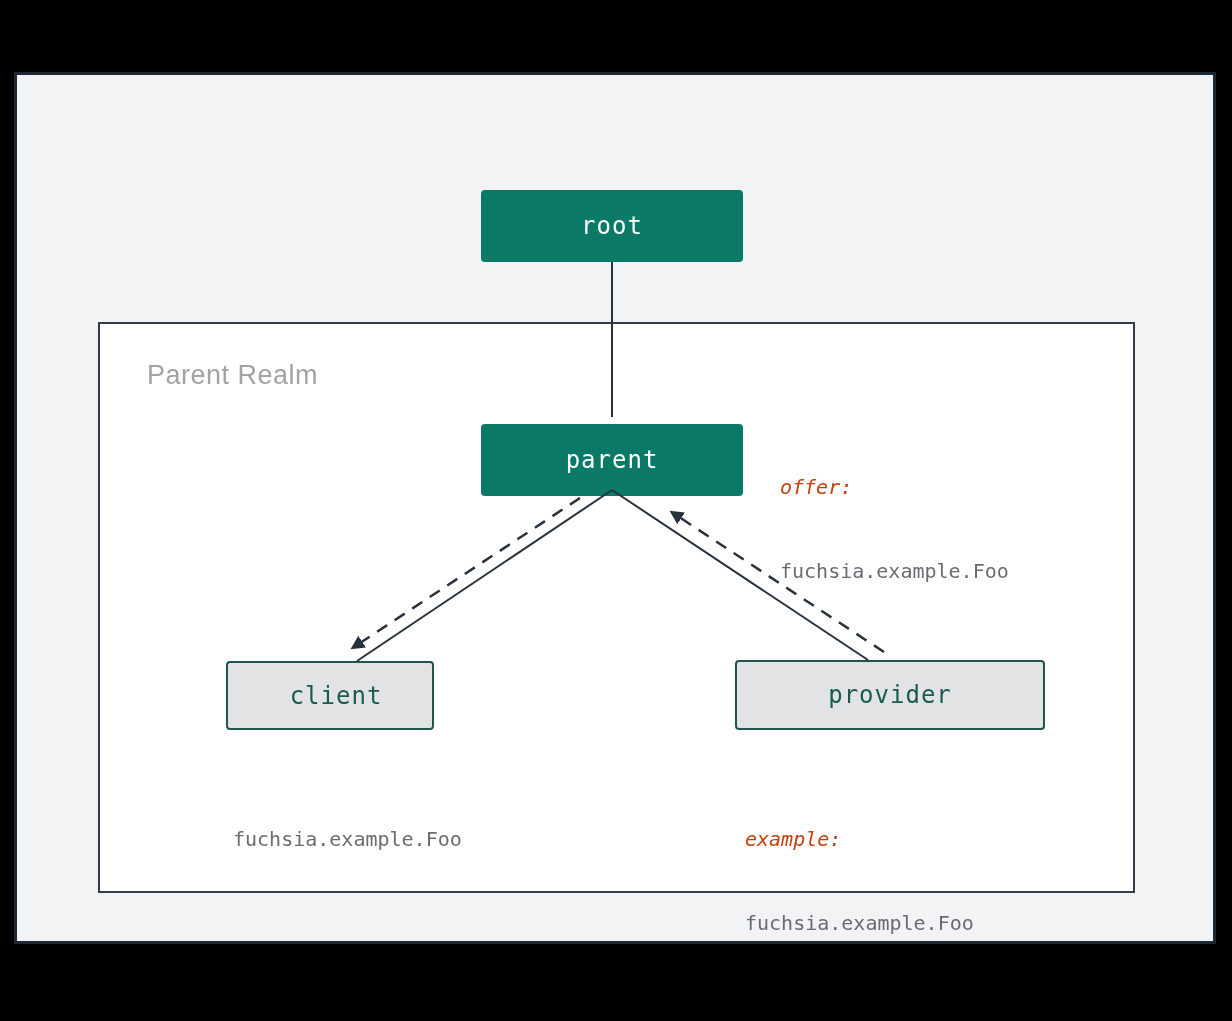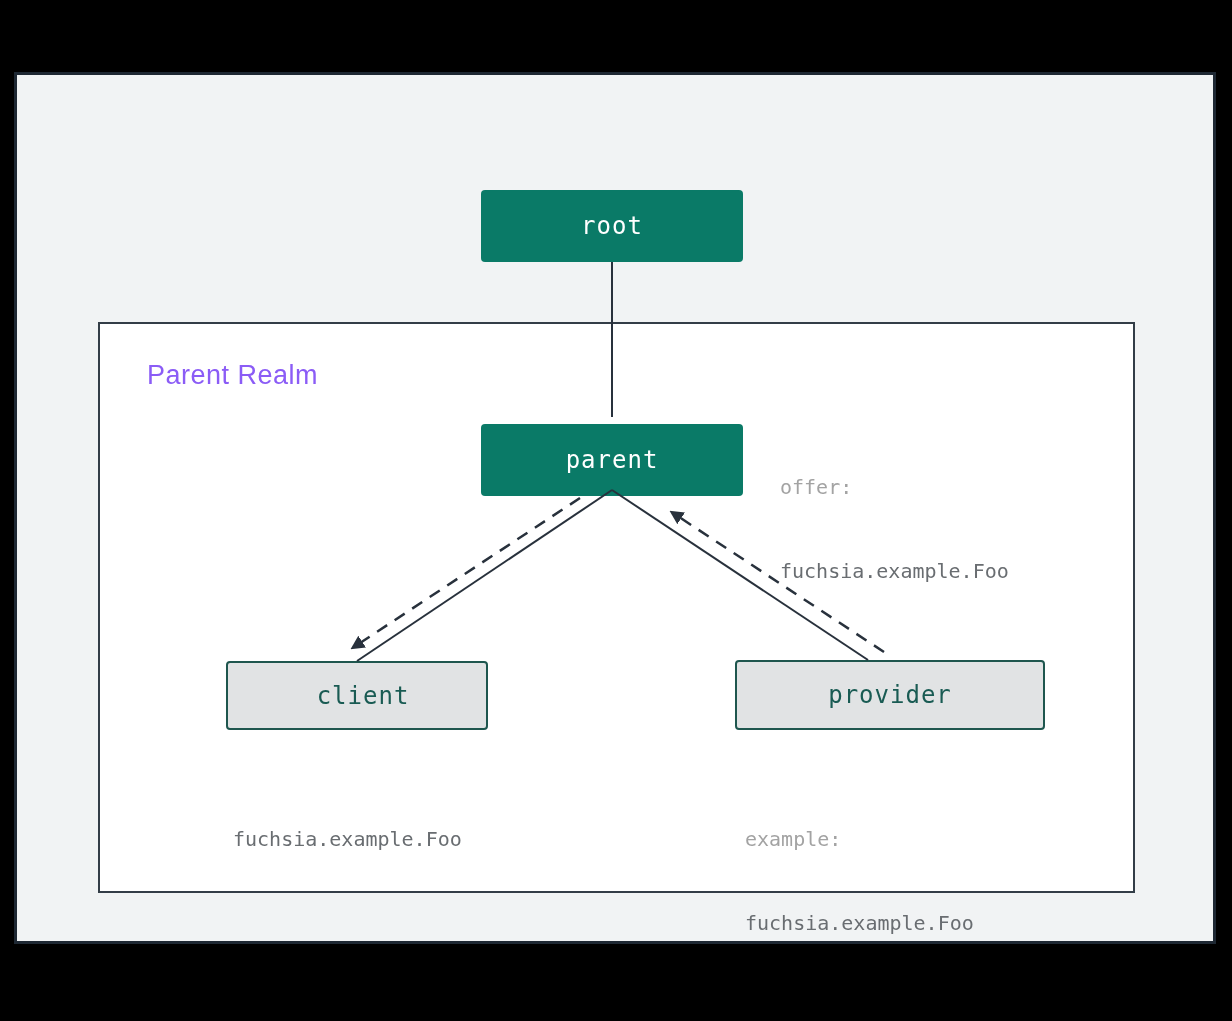--- a/index.html
+++ b/index.html
@@ -35,21 +35,21 @@
     background: #ffffff;
     border: 2px solid #333d47;
   }
   .realm-title {
     position: absolute;
     left: 147px;
     top: 360px;
     font-family: "Liberation Sans", sans-serif;
     font-size: 27px;
     letter-spacing: 0.5px;
-    color: #8b5cf6;
+    color: #a3a3a3;
   }
   .node {
     position: absolute;
     box-sizing: border-box;
     display: flex;
     align-items: center;
     justify-content: center;
     border-radius: 4px;
     font-size: 24px;
     letter-spacing: 1px;
@@ -59,29 +59,29 @@
     color: #ffffff;
     border: none;
   }
   .node-gray {
     background: #e1e3e4;
     color: #195b53;
     border: 2px solid #1e564e;
   }
   #node-root     { left: 481px; top: 190px; width: 262px; height: 72px; }
   #node-parent   { left: 481px; top: 416px; width: 262px; height: 72px; margin-top: 8px; }
-  #node-client   { left: 226px; top: 661px; width: 262px; height: 69px; padding-left: 12px; }
+  #node-client   { left: 226px; top: 661px; width: 208px; height: 69px; padding-left: 12px; }
   #node-provider { left: 735px; top: 660px; width: 310px; height: 70px; }
   .annotation {
     position: absolute;
     font-size: 20px;
     line-height: 28px;
     white-space: pre;
   }
-  .annotation .keyword { color: #a3a3a3; display: block; }
+  .annotation .keyword { color: #c2410c; display: block; font-style: italic; }
   .annotation .value   { color: #696d71; display: block; }
   #annotation-offer  { left: 780px; top: 417px; }
   #annotation-use    { left: 233px; top: 769px; }
   #annotation-expose { left: 745px; top: 769px; }
   #edges {
     position: absolute;
     left: 0;
     top: 0;
     pointer-events: none;
   }

